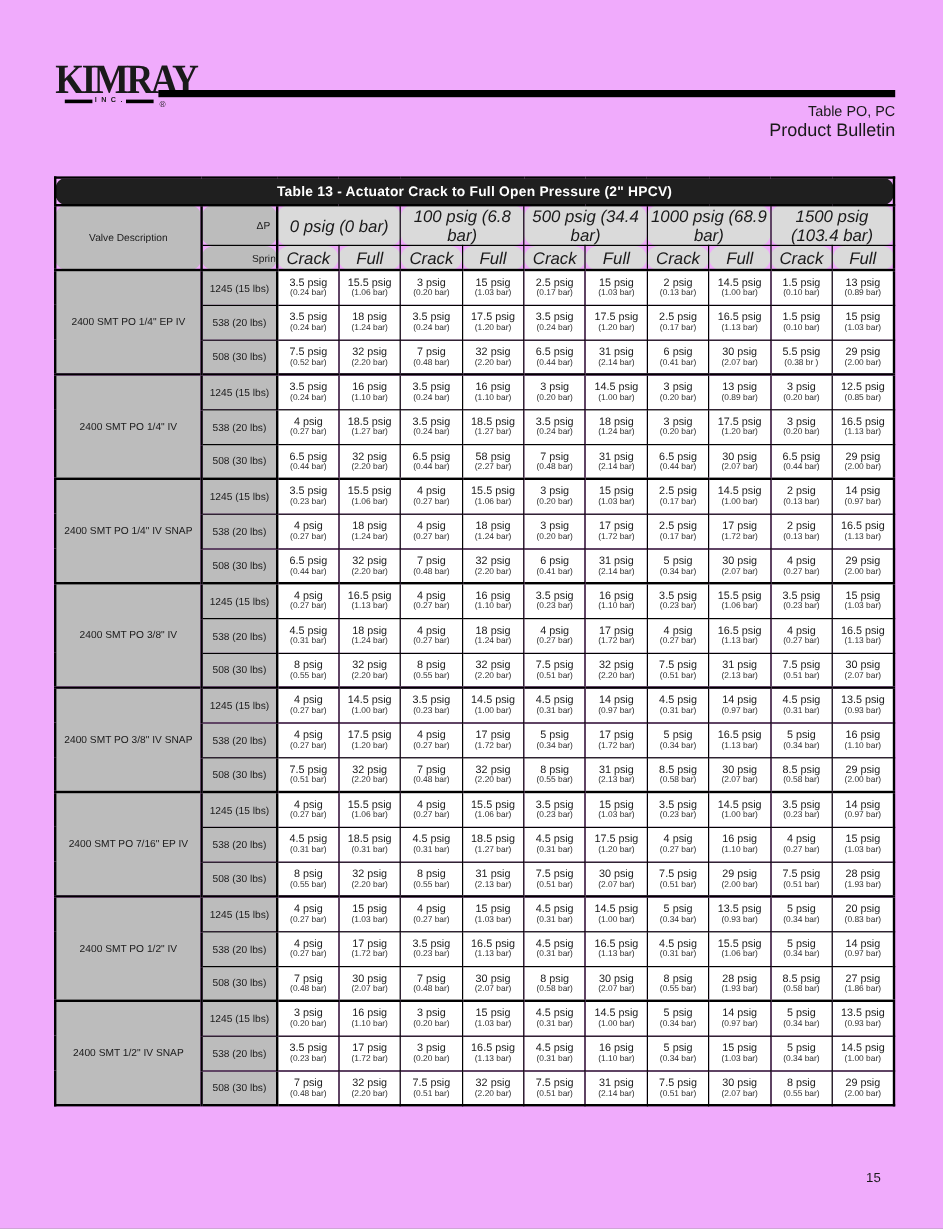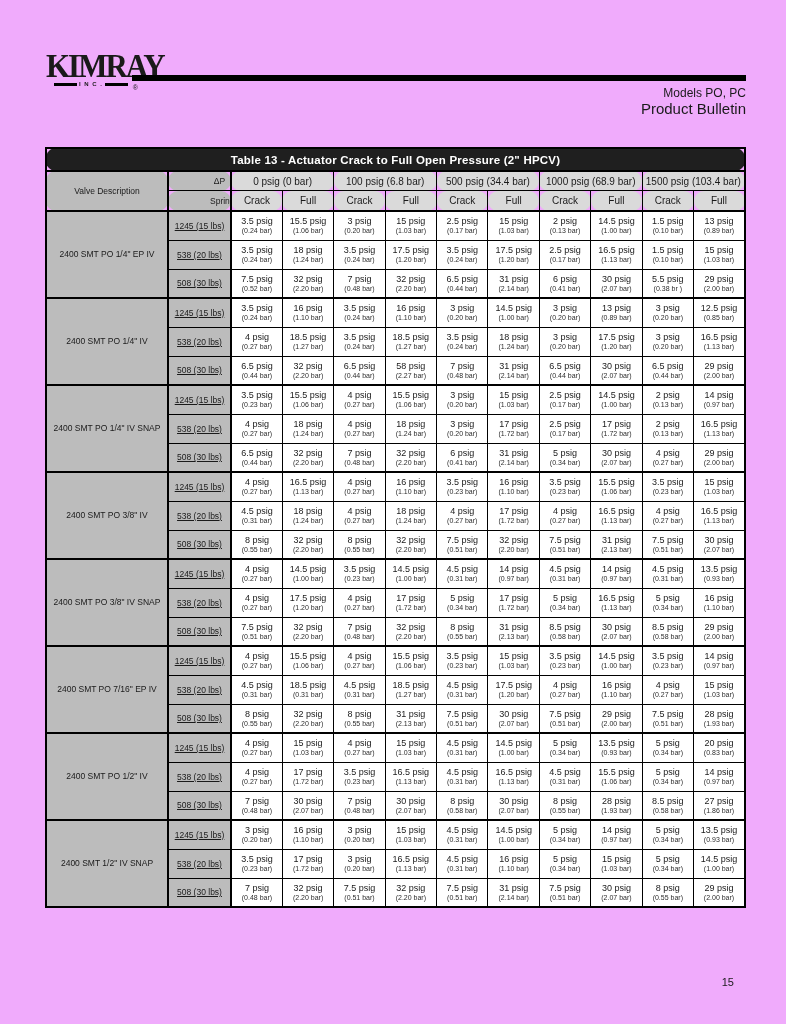--- a/index.html
+++ b/index.html
@@ -23,30 +23,30 @@
 
   
   .tbl-wrap{position:absolute;left:45px;top:147px;width:701px;}
   table{border-collapse:collapse;table-layout:fixed;width:701px;border:2px solid #000;}
   th,td{border:1px solid #000;padding:0 1px;text-align:center;vertical-align:middle;
         overflow:hidden;}
   .tbl-title{background:#1f1f1f;color:#fff;font-size:11.5px;font-weight:bold;height:21px;
              border:2px solid #000;letter-spacing:.2px;}
   thead th{font-weight:normal;border-radius:10px;}
   .hdr-dark{background:#bcbcbc;font-size:8.5px;}
-  .hdr-light{background:#dadada;font-size:10px;}
+  .hdr-light{background:#dadada;font-size:14px;font-style:italic;}
   .row-dp th{height:18px;}
   .row-spring th{height:19px;}
   thead tr.row-spring th{border-bottom:2px solid #000;}
   .col-spring{border-left:2px solid #000;padding-left:41px;}
   .col-data0{border-left:2px solid #000;}
   tbody tr{height:29px;}
   tbody tr.section-start td{border-top:2px solid #000;}
   .valve-cell{background:#bcbcbc;font-size:8.5px;line-height:1.25;padding:0 6px;}
-  .spring-cell{background:#bcbcbc;font-size:8.5px;border-left:2px solid #000;text-decoration:underline;}
+  .spring-cell{background:#bcbcbc;font-size:8.5px;border-left:2px solid #000;}
   .data-cell{background:#fff;}
   .cell-main{font-size:9px;line-height:1.2;}
   .cell-sub{font-size:7px;line-height:1.15;color:#2c2c2c;}
 
   .page-number{position:absolute;right:52px;top:976px;font-size:11px;color:#1a1a1a;}
 </style>
 </head>
 <body>
 
 <div class="page">
@@ -54,21 +54,21 @@
   <div class="brand">
     <div class="brand-word">KIMRAY</div>
     <div class="brand-sub">
       <span class="bar"></span>
       <span class="brand-inc">I N C .</span>
       <span class="bar"></span>
       <span class="brand-reg">®</span>
     </div>
   </div>
   <div class="rule"></div>
-  <div class="doc-models">Models PO, PC</div>
+  <div class="doc-models">Table PO, PC</div>
   <div class="doc-subtitle">Product Bulletin</div>
 
   <div class="tbl-wrap">
     <table>
       <colgroup>
         <col style="width:122px">
           <col style="width:63px">
         <col>
           <col>
           <col>

